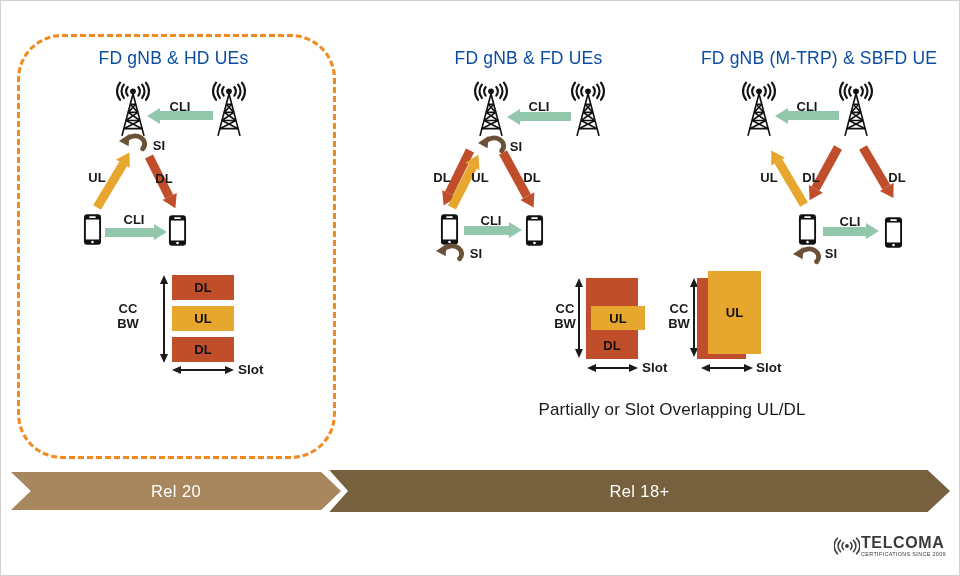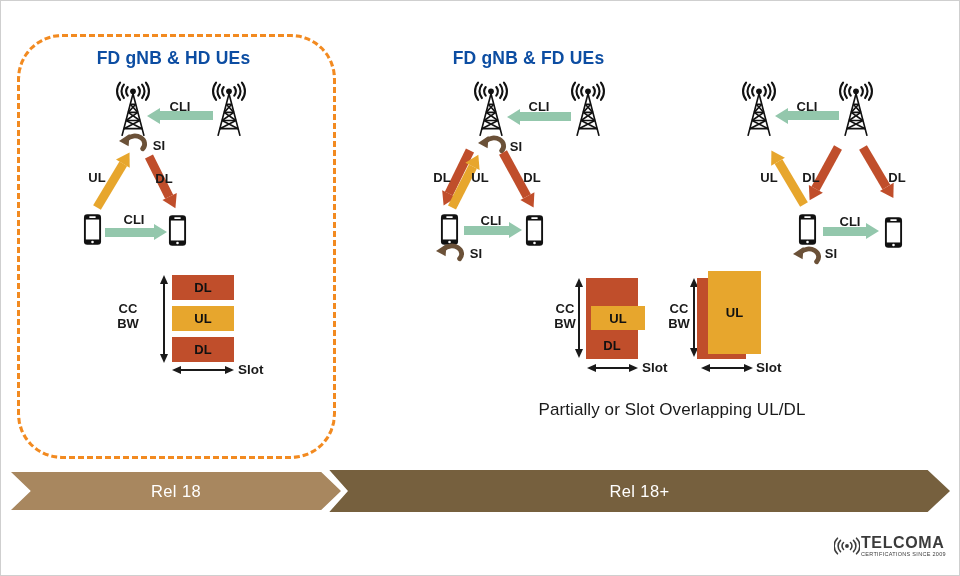--- a/index.html
+++ b/index.html
@@ -1,20 +1,20 @@
 <!DOCTYPE html>
 <html><head>
 <meta charset="utf-8">
 <style>
   html,body{margin:0;padding:0;background:#fff;}
   .stage{position:relative;width:958px;height:574px;border:1px solid #cfcfcf;background:#fff;
          font-family:"Liberation Sans",sans-serif;color:#1a1a1a;overflow:hidden;}
   .dashed-box{position:absolute;left:16px;top:33px;width:319px;height:425px;box-sizing:border-box;
          border:3px dashed #F28A20;border-radius:45px;}
-  .ptitle{position:absolute;font-size:17.5px;font-weight:700;color:#0C4DA2;text-align:center;letter-spacing:.2px;}
+  .ptitle{position:absolute;font-size:17.5px;font-weight:400;color:#0C4DA2;text-align:center;letter-spacing:.2px;}
   .lbl{position:absolute;transform:translate(-50%,-50%);font-size:13px;font-weight:700;white-space:nowrap;}
   .arrow{position:absolute;height:9px;transform-origin:0 50%;}
   .arrow::after{content:"";position:absolute;left:100%;top:-4px;width:0;height:0;
         border-top:8.5px solid transparent;border-bottom:8.5px solid transparent;}
   .teal{background:#93C7AC}.teal::after{border-left:13px solid #93C7AC;}
   .yellow{background:#E7A62D}.yellow::after{border-left:13px solid #E7A62D;}
   .red{background:#C04E2B}.red::after{border-left:13px solid #C04E2B;}
   .abs{position:absolute;}
   .band{position:absolute;display:flex;align-items:center;justify-content:center;
         font-size:13px;font-weight:700;}
@@ -157,20 +157,21 @@
   <svg class="abs" style="left:524px;top:213px" width="19" height="33" viewBox="0 0 20 34">
       <use href="#phone"></use>
     </svg>
   <div class="arrow teal" style="left:463px;top:224.5px;width:45px;transform:rotate(0deg)"></div>
   <div class="lbl" style="left:490px;top:219px">CLI</div>
   <svg class="abs" style="left:434px;top:242px" width="30" height="21" viewBox="0 0 34 24">
       <use href="#si-curl"></use>
     </svg>
   <div class="lbl" style="left:475px;top:252px">SI</div>
 
+  <div class="ptitle" style="left:688px;top:47px;width:260px;">FD gNB (M-TRP) &amp; SBFD UE</div>
 
   <svg class="abs" style="left:735px;top:80px" width="46" height="58" viewBox="0 0 48 60">
       <use href="#tower"></use>
     </svg>
   <svg class="abs" style="left:832px;top:80px" width="46" height="58" viewBox="0 0 48 60">
       <use href="#tower"></use>
     </svg>
 
   <div class="arrow teal" style="left:838px;top:109.5px;width:51px;transform:rotate(180deg)"></div>
   <div class="lbl" style="left:806px;top:105px">CLI</div>
@@ -211,21 +212,21 @@
   </div>
   <div class="varrow" style="left:692px;top:286px;height:61px"></div>
   <div class="band red-b" style="left:696px;top:277px;width:49px;height:81px"></div>
   <div class="band yel-b" style="left:707px;top:270px;width:53px;height:83px">UL</div>
   <div class="harrow" style="left:709px;top:366px;width:34px"></div>
   <div class="slot-lbl" style="left:755px;top:359px">Slot</div>
 
   <div class="caption" style="left:490px;top:398px;width:362px">Partially or Slot Overlapping UL/DL</div>
 
   <div class="chev halo"></div>
-  <div class="chev rel18">Rel 18</div>
+  <div class="chev rel18">Rel 20</div>
   <div class="chev rel19">Rel 18+</div>
 
   <div class="logo">
     <svg width="26" height="24" viewBox="0 0 30 24">
       <g stroke="#3b3b3b" stroke-width="1.8" fill="none" stroke-linecap="round">
         <path d="M11 8 A 5.5 5.5 0 0 0 11 16"></path>
         <path d="M7.5 5.5 A 9 9 0 0 0 7.5 18.5"></path>
         <path d="M4 3 A 12.5 12.5 0 0 0 4 21"></path>
         <path d="M19 8 A 5.5 5.5 0 0 1 19 16"></path>
         <path d="M22.5 5.5 A 9 9 0 0 1 22.5 18.5"></path>

